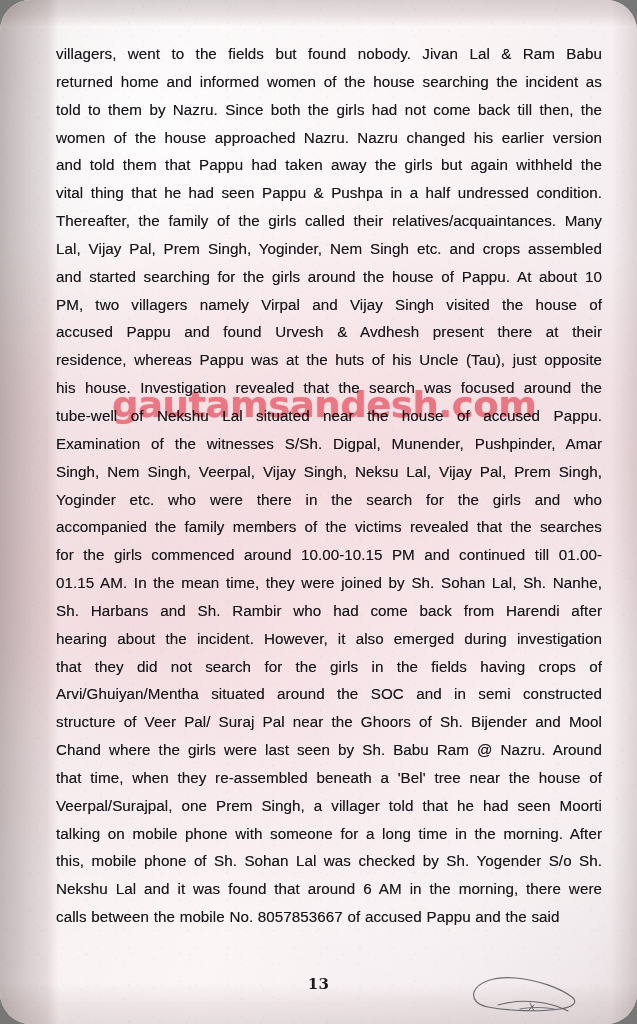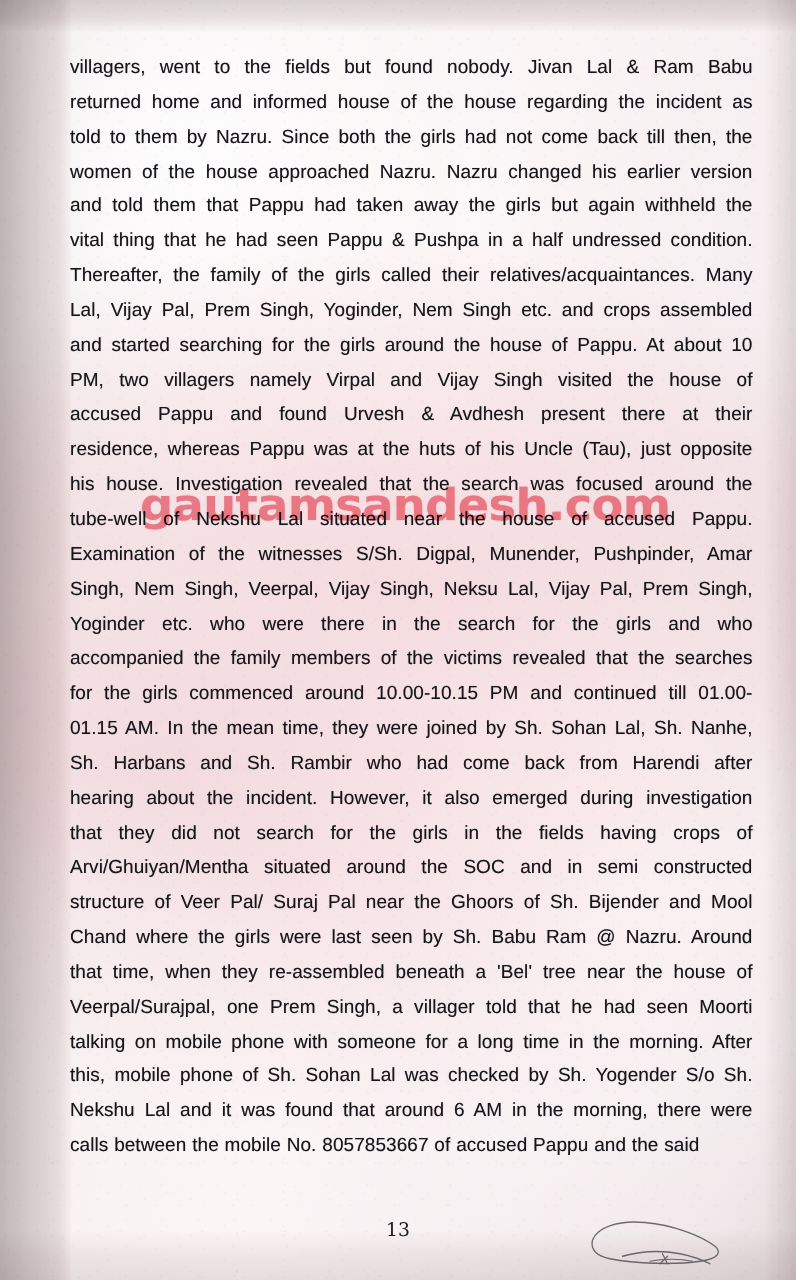--- a/index.html
+++ b/index.html
@@ -7,20 +7,21 @@
     padding: 0;
     background: #777;
   }
   #page {
     position: relative;
     width: 637px;
     height: 1024px;
     overflow: hidden;
     background: #efe9e9;
     font-family: "Liberation Sans", sans-serif;
+    border-radius: 31px;
   }
 
   
   .paper-base {
     position: absolute;
     inset: 0;
     background:
       radial-gradient(ellipse 70% 45% at 22% 12%, rgba(255,255,255,0.85) 0%, rgba(255,255,255,0.0) 70%),
       radial-gradient(ellipse 60% 40% at 78% 70%, rgba(255,252,252,0.75) 0%, rgba(255,255,255,0) 72%),
       linear-gradient(104deg, #e2dcdc 0%, #efe8e9 9%, #f7f1f2 22%, #fbf5f6 50%, #f6eff1 74%, #efe7e9 92%, #e6dddf 100%);
@@ -142,21 +143,21 @@
   }
 
   
   .page-number {
     position: absolute;
     left: 0;
     right: 0;
     top: 975px;
     text-align: center;
     font-family: "DejaVu Serif", serif;
-    font-weight: normal;
+    font-weight: bold;
     font-size: 15px;
     color: #1b1a1e;
     letter-spacing: 0.2px;
   }
 
   
   .signature {
     position: absolute;
     left: 468px;
     top: 972px;
@@ -176,21 +177,21 @@
   <div class="paper-tint"></div>
   <div class="paper-grain"></div>
   <div class="paper-left-edge"></div>
   <div class="paper-top-edge"></div>
   <div class="paper-right-edge"></div>
   <div class="paper-bottom-edge"></div>
 
   <div class="doc-body">
     <p id="text-container">
         <span class="doc-line">villagers, went to the fields but found nobody. Jivan Lal &amp; Ram Babu</span>
-        <span class="doc-line">returned home and informed house of the house regarding the incident as</span>
+        <span class="doc-line">returned home and informed women of the house searching the incident as</span>
         <span class="doc-line">told to them by Nazru. Since both the girls had not come back till then, the</span>
         <span class="doc-line">women of the house approached Nazru. Nazru changed his earlier version</span>
         <span class="doc-line">and told them that Pappu had taken away the girls but again withheld the</span>
         <span class="doc-line">vital thing that he had seen Pappu &amp; Pushpa in a half undressed condition.</span>
         <span class="doc-line">Thereafter, the family of the girls called their relatives/acquaintances. Many</span>
         <span class="doc-line">Lal, Vijay Pal, Prem Singh, Yoginder, Nem Singh etc. and crops assembled</span>
         <span class="doc-line">and started searching for the girls around the house of Pappu.  At about 10</span>
         <span class="doc-line">PM, two villagers namely Virpal and Vijay Singh visited the house of</span>
         <span class="doc-line">accused Pappu and found Urvesh &amp; Avdhesh present there at their</span>
         <span class="doc-line">residence, whereas Pappu was at the huts of his Uncle (Tau), just opposite</span>

